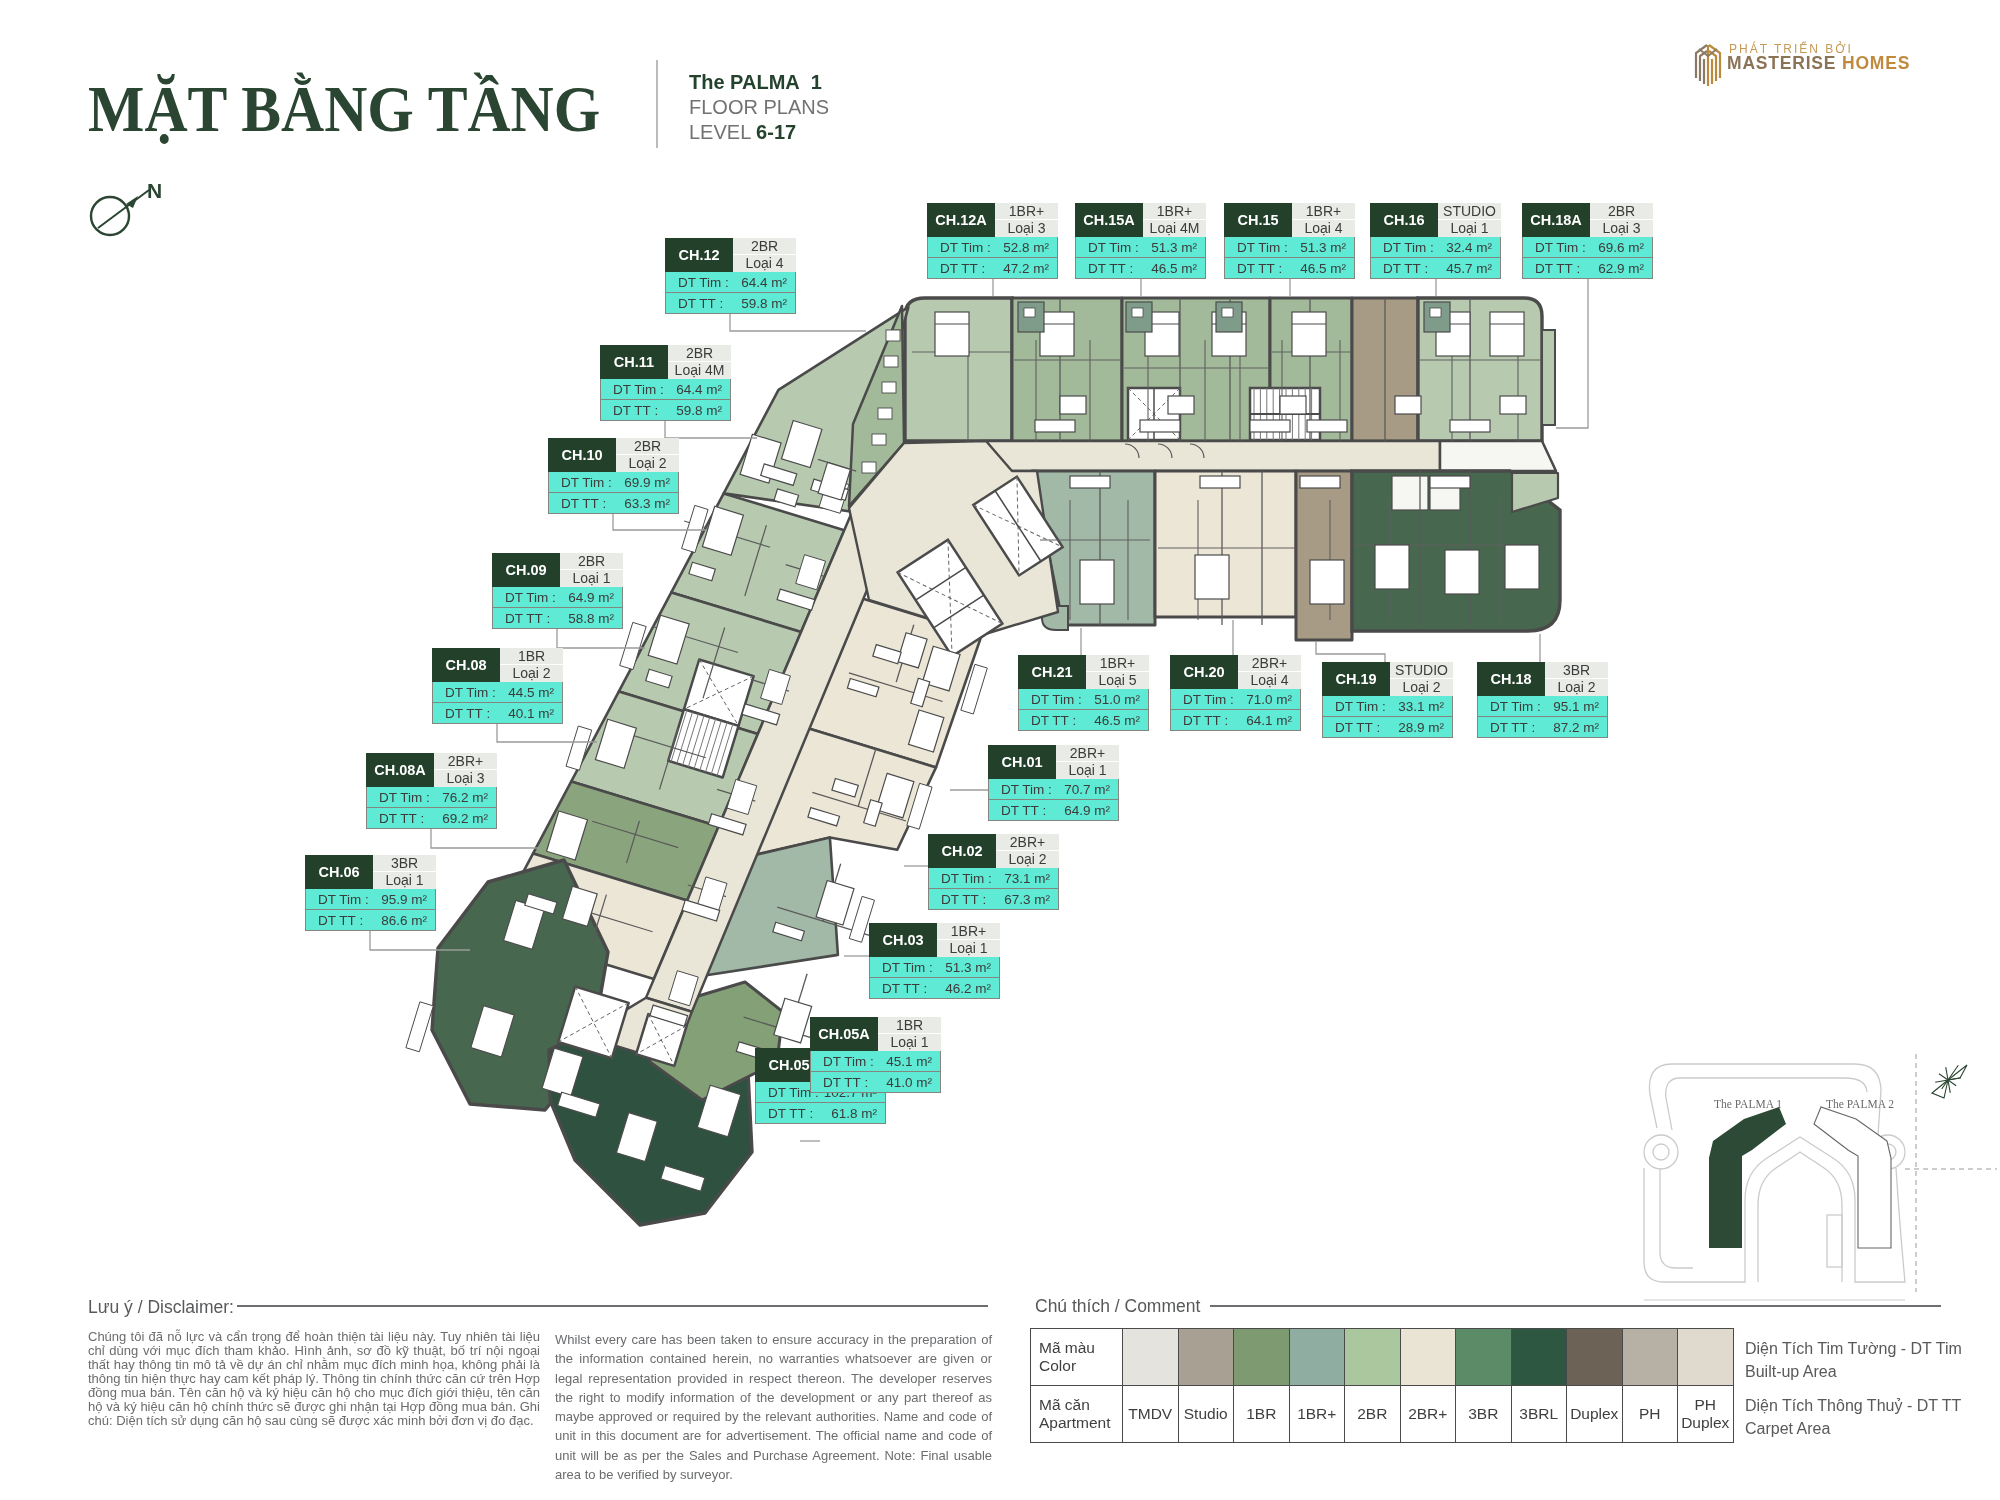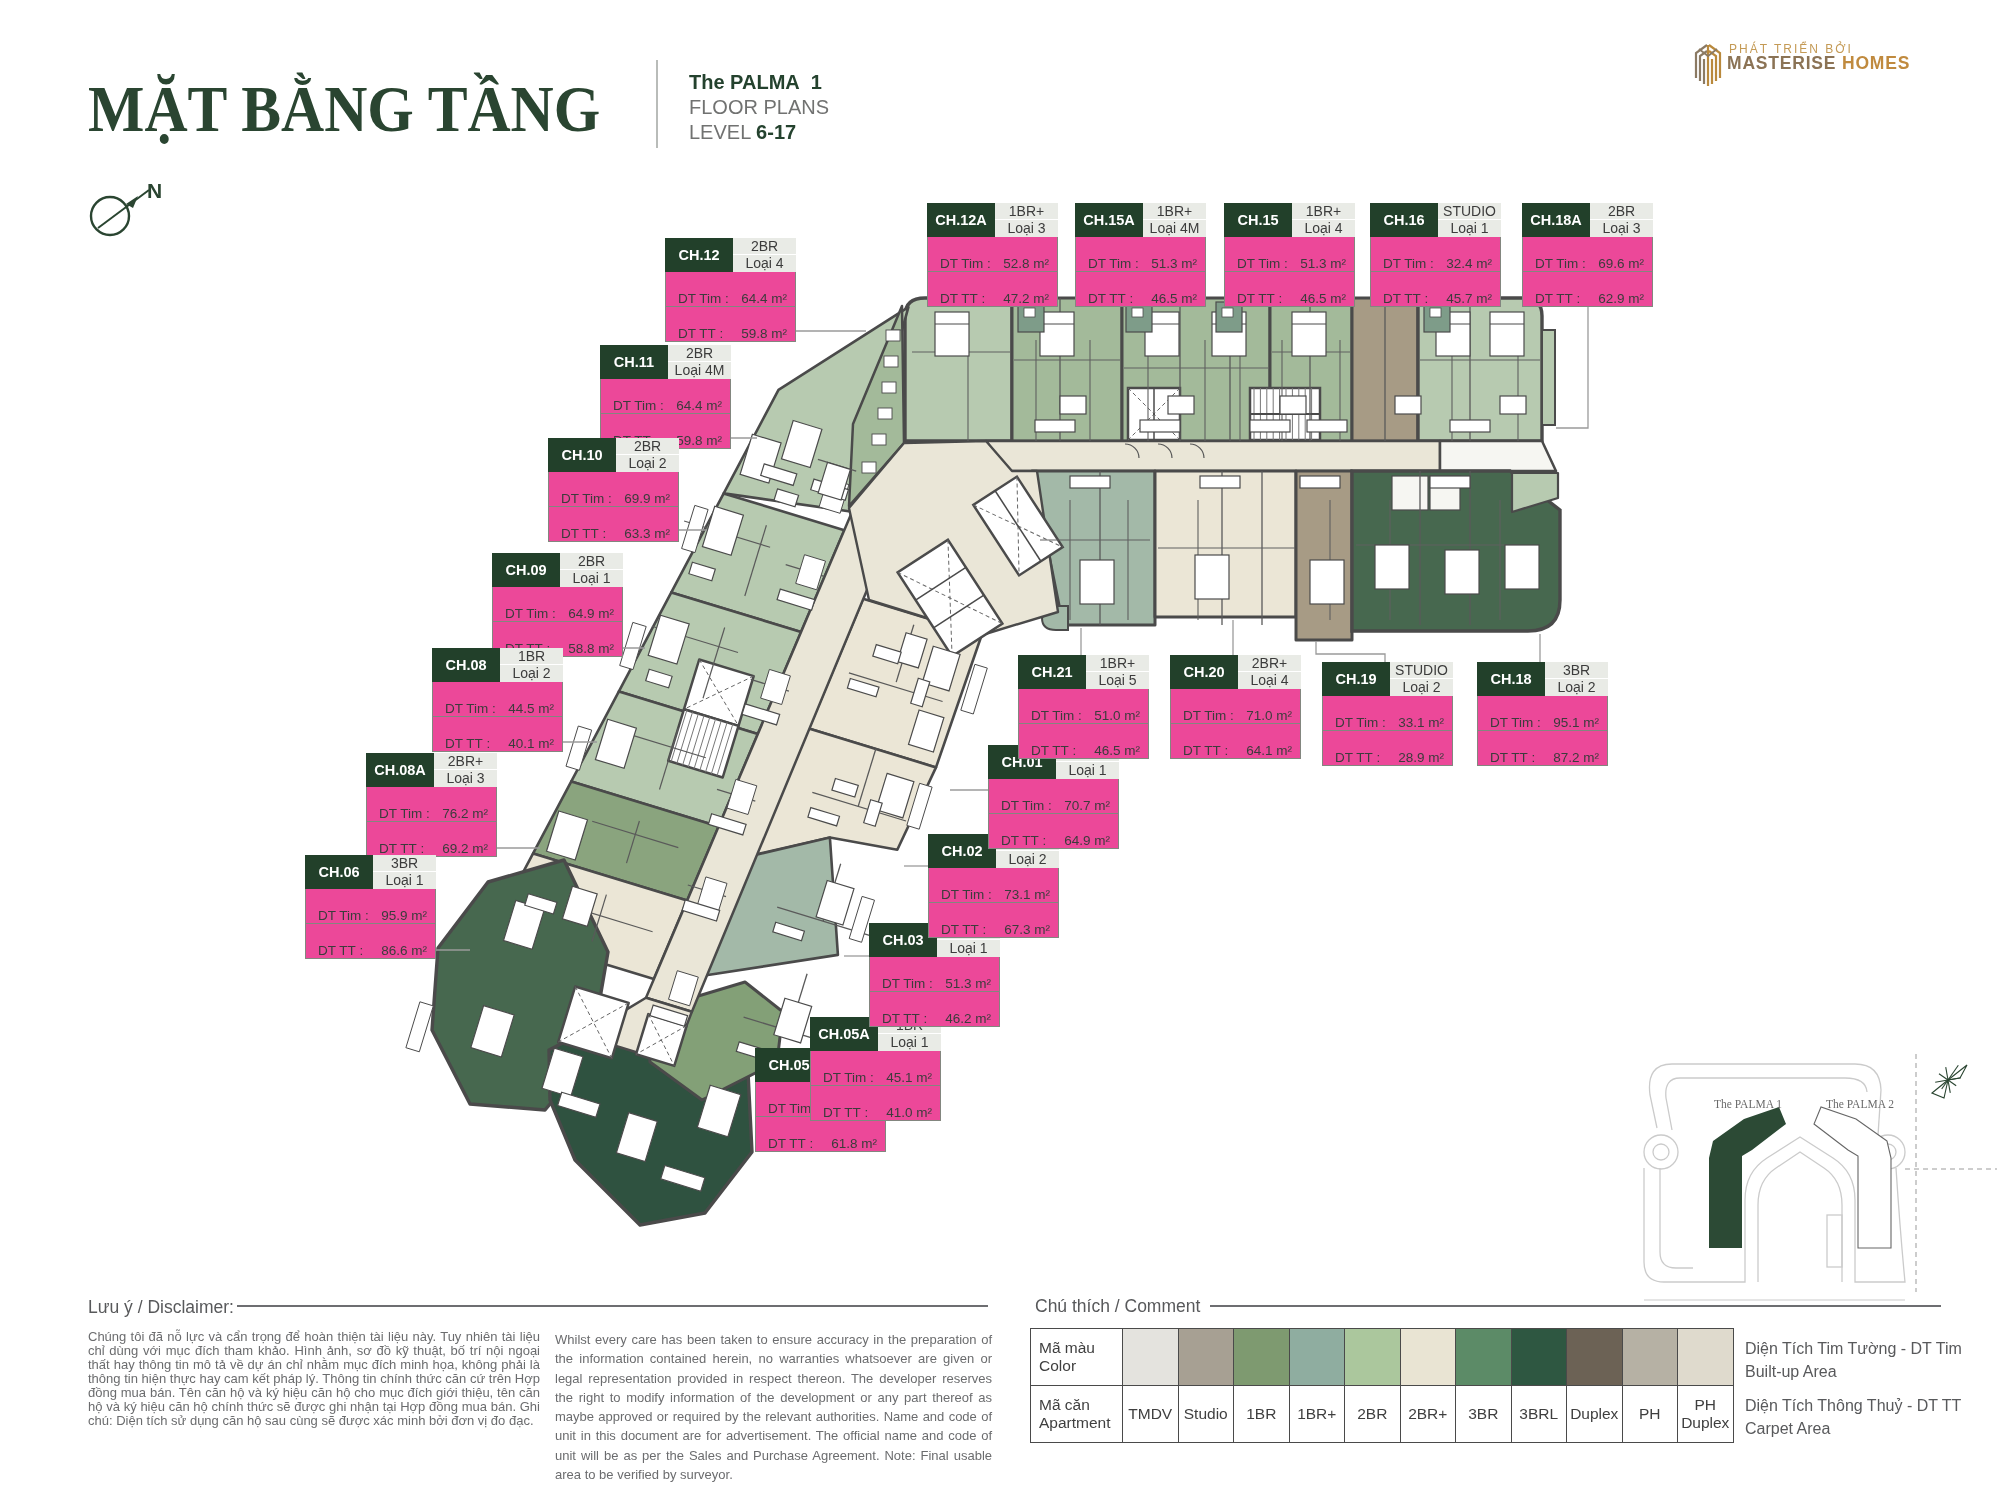--- a/index.html
+++ b/index.html
@@ -1,21 +1,21 @@
 <!DOCTYPE html>
 <html><head><meta charset="utf-8"><style>
 *{margin:0;padding:0;box-sizing:border-box}
 body{width:2000px;height:1500px;position:relative;background:#fff;font-family:"Liberation Sans",sans-serif;overflow:hidden}
 .ut{position:absolute;width:131px;font-family:"Liberation Sans",sans-serif}
 .uh{display:flex;height:34px}
 .uhl{background:#22402a;color:#fff;font-weight:bold;width:68px;display:flex;align-items:center;justify-content:center;font-size:14.5px}
 .uhr{flex:1;background:#e9ebe6;display:flex;flex-direction:column;font-size:14px;color:#3c3c3c;text-align:center}
 .t1{height:17px;line-height:17px;border-bottom:1px solid #fff}
 .t2{height:16px;line-height:16px}
-.ur{height:35px;background:#ec4899;border:1px solid #83867f;border-top:none;display:flex;align-items:flex-end;font-size:13.5px;color:#3c3c3c;white-space:nowrap}
+.ur{height:21px;background:#5eead4;border:1px solid #83867f;border-top:none;display:flex;align-items:center;font-size:13.5px;color:#3c3c3c;white-space:nowrap}
 .k{margin-left:12px}.v{margin-left:auto;margin-right:8px}
 .title{position:absolute;left:88px;top:71px;font-family:"Liberation Serif",serif;font-weight:bold;font-size:66px;color:#2a4531;letter-spacing:0;white-space:nowrap;transform:scaleX(.905);transform-origin:left center}
 .vline{position:absolute;left:656px;top:60px;width:2px;height:88px;background:#b9bcb9}
 .sub{position:absolute;left:689px;top:70px;font-size:20px;line-height:25px;color:#717271}
 .sub b{color:#24422e}
 .plogo{position:absolute;left:1729px;top:42px;color:#c49a55;font-size:12px;letter-spacing:2.0px}
 .mlogo{position:absolute;left:1727px;top:53px;font-size:17.5px;letter-spacing:0.8px;color:#8b7355;font-weight:bold;white-space:nowrap}
 .mlogo span{color:#c08a3e}
 .dishead{position:absolute;left:88px;top:1297px;font-size:17.5px;color:#58595b}
 .disline{position:absolute;left:237px;top:1305px;width:751px;height:2px;background:#6d6e71}

